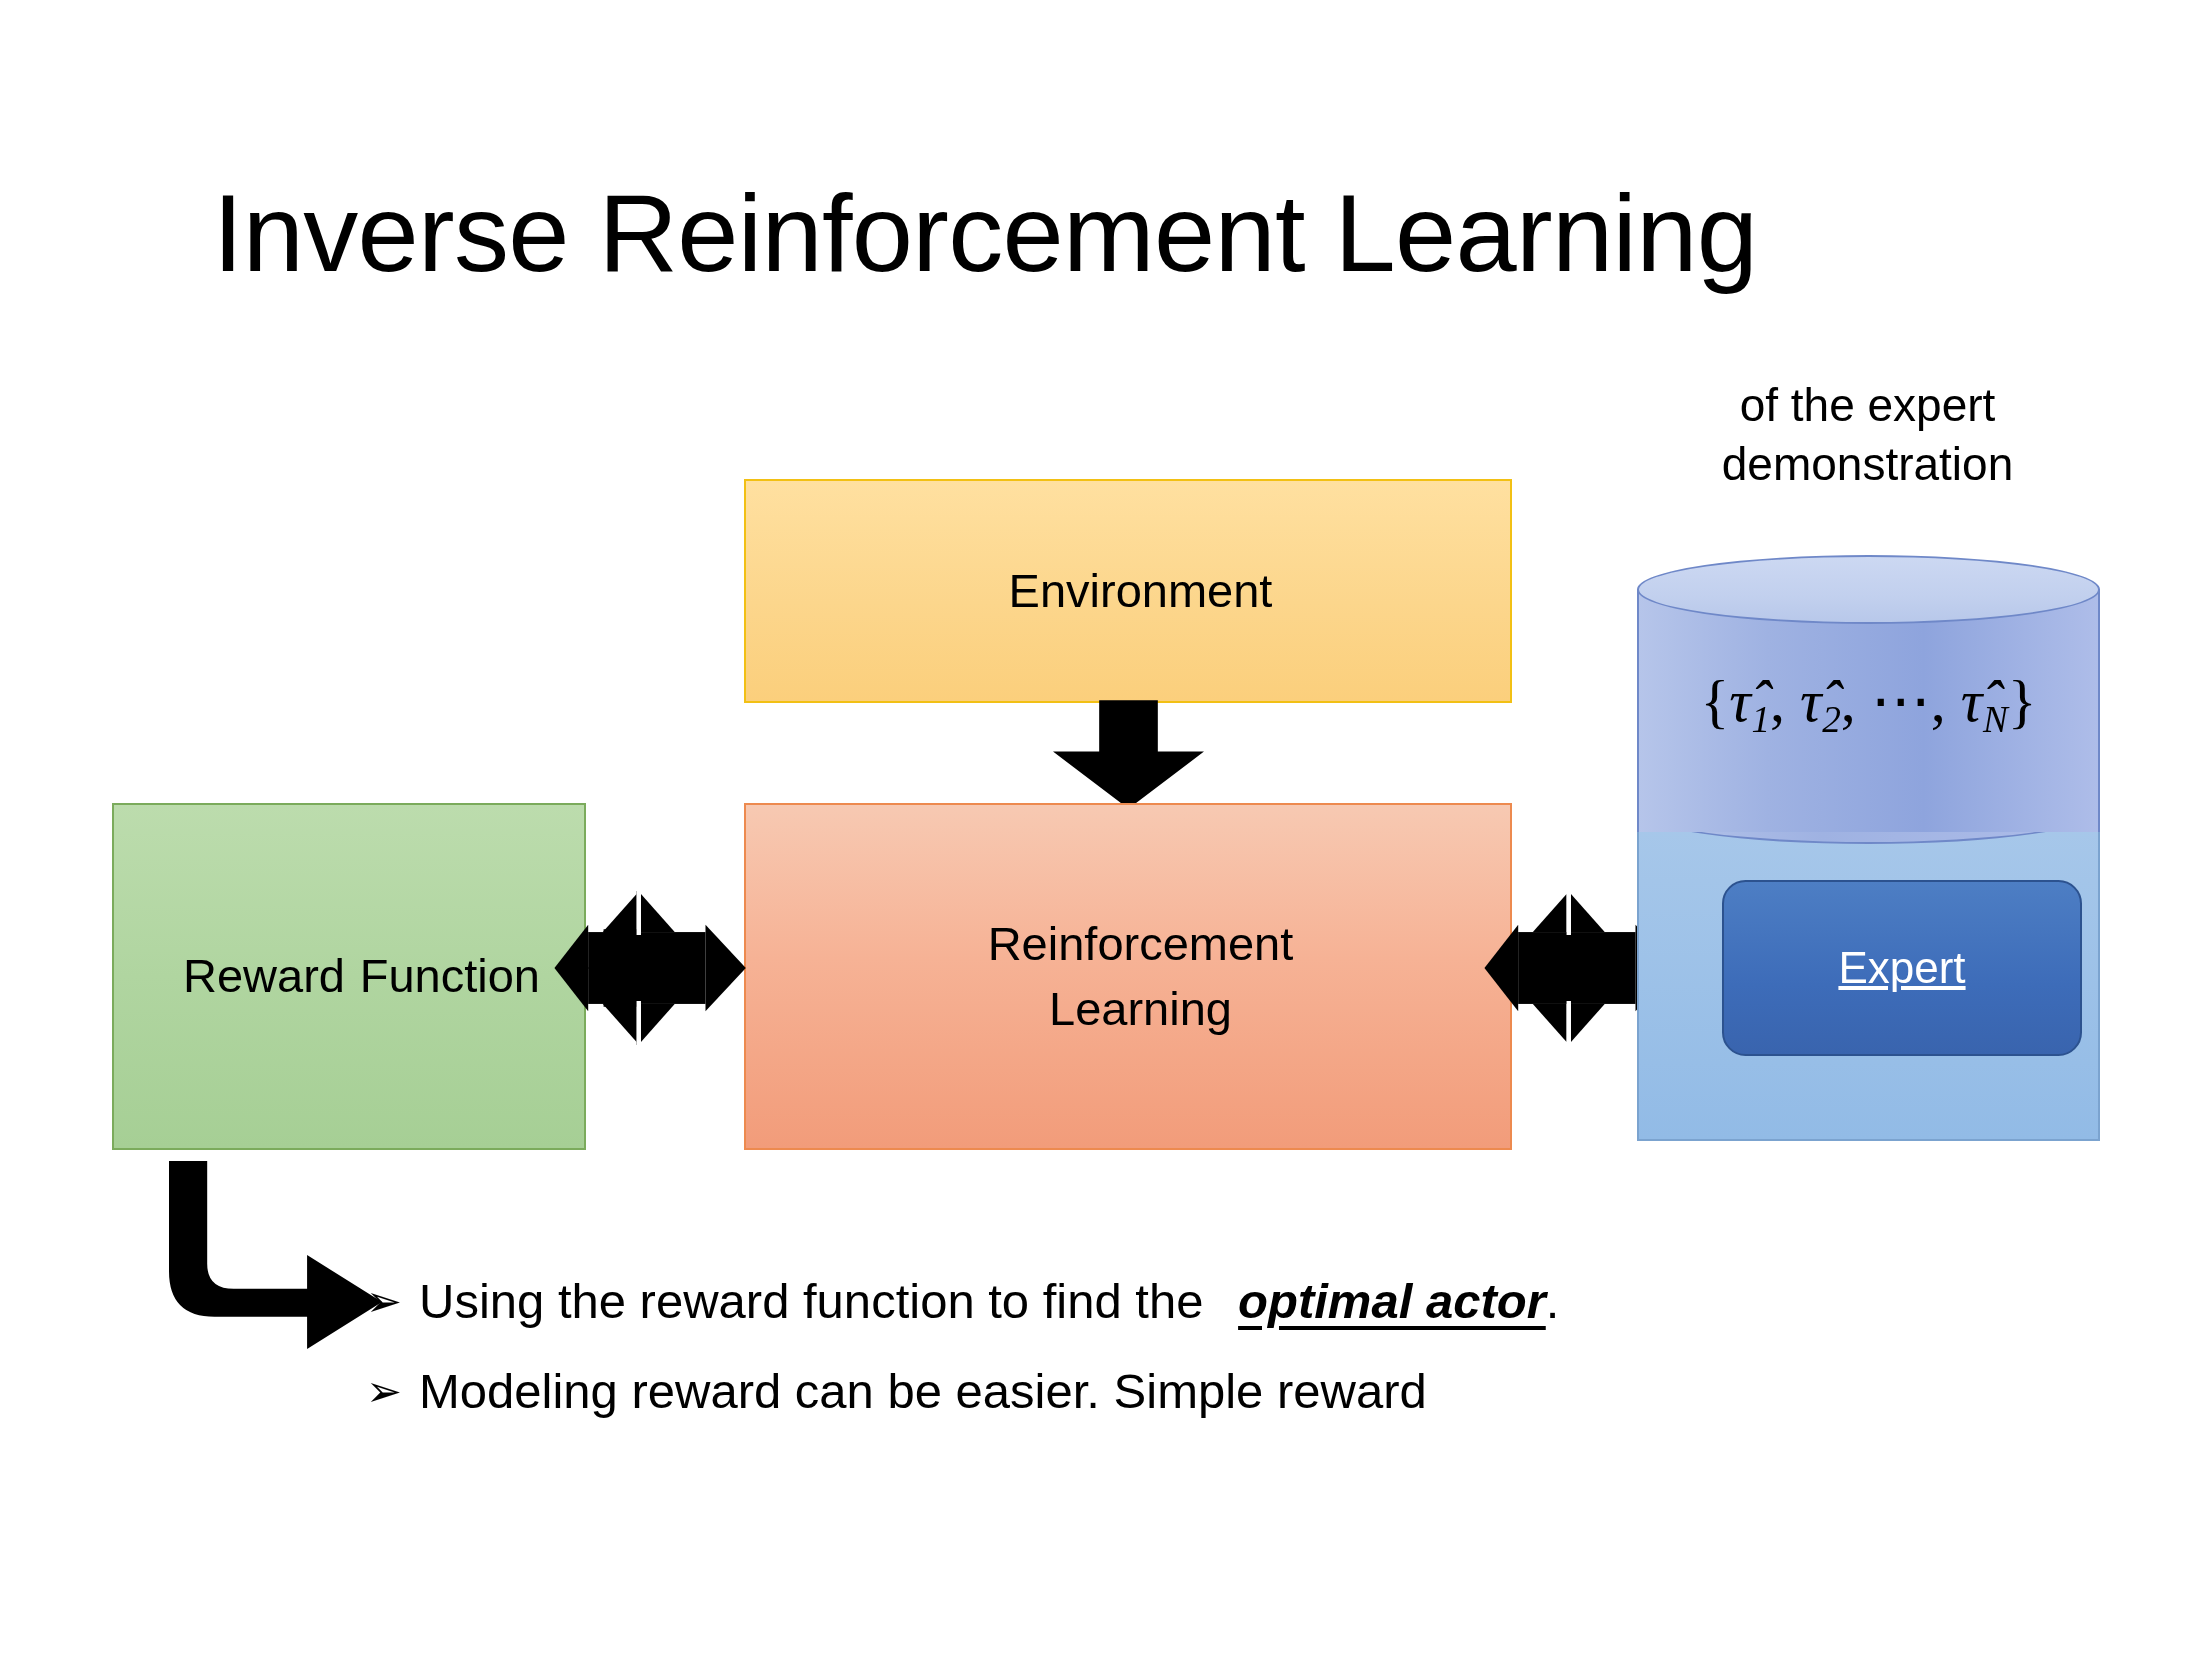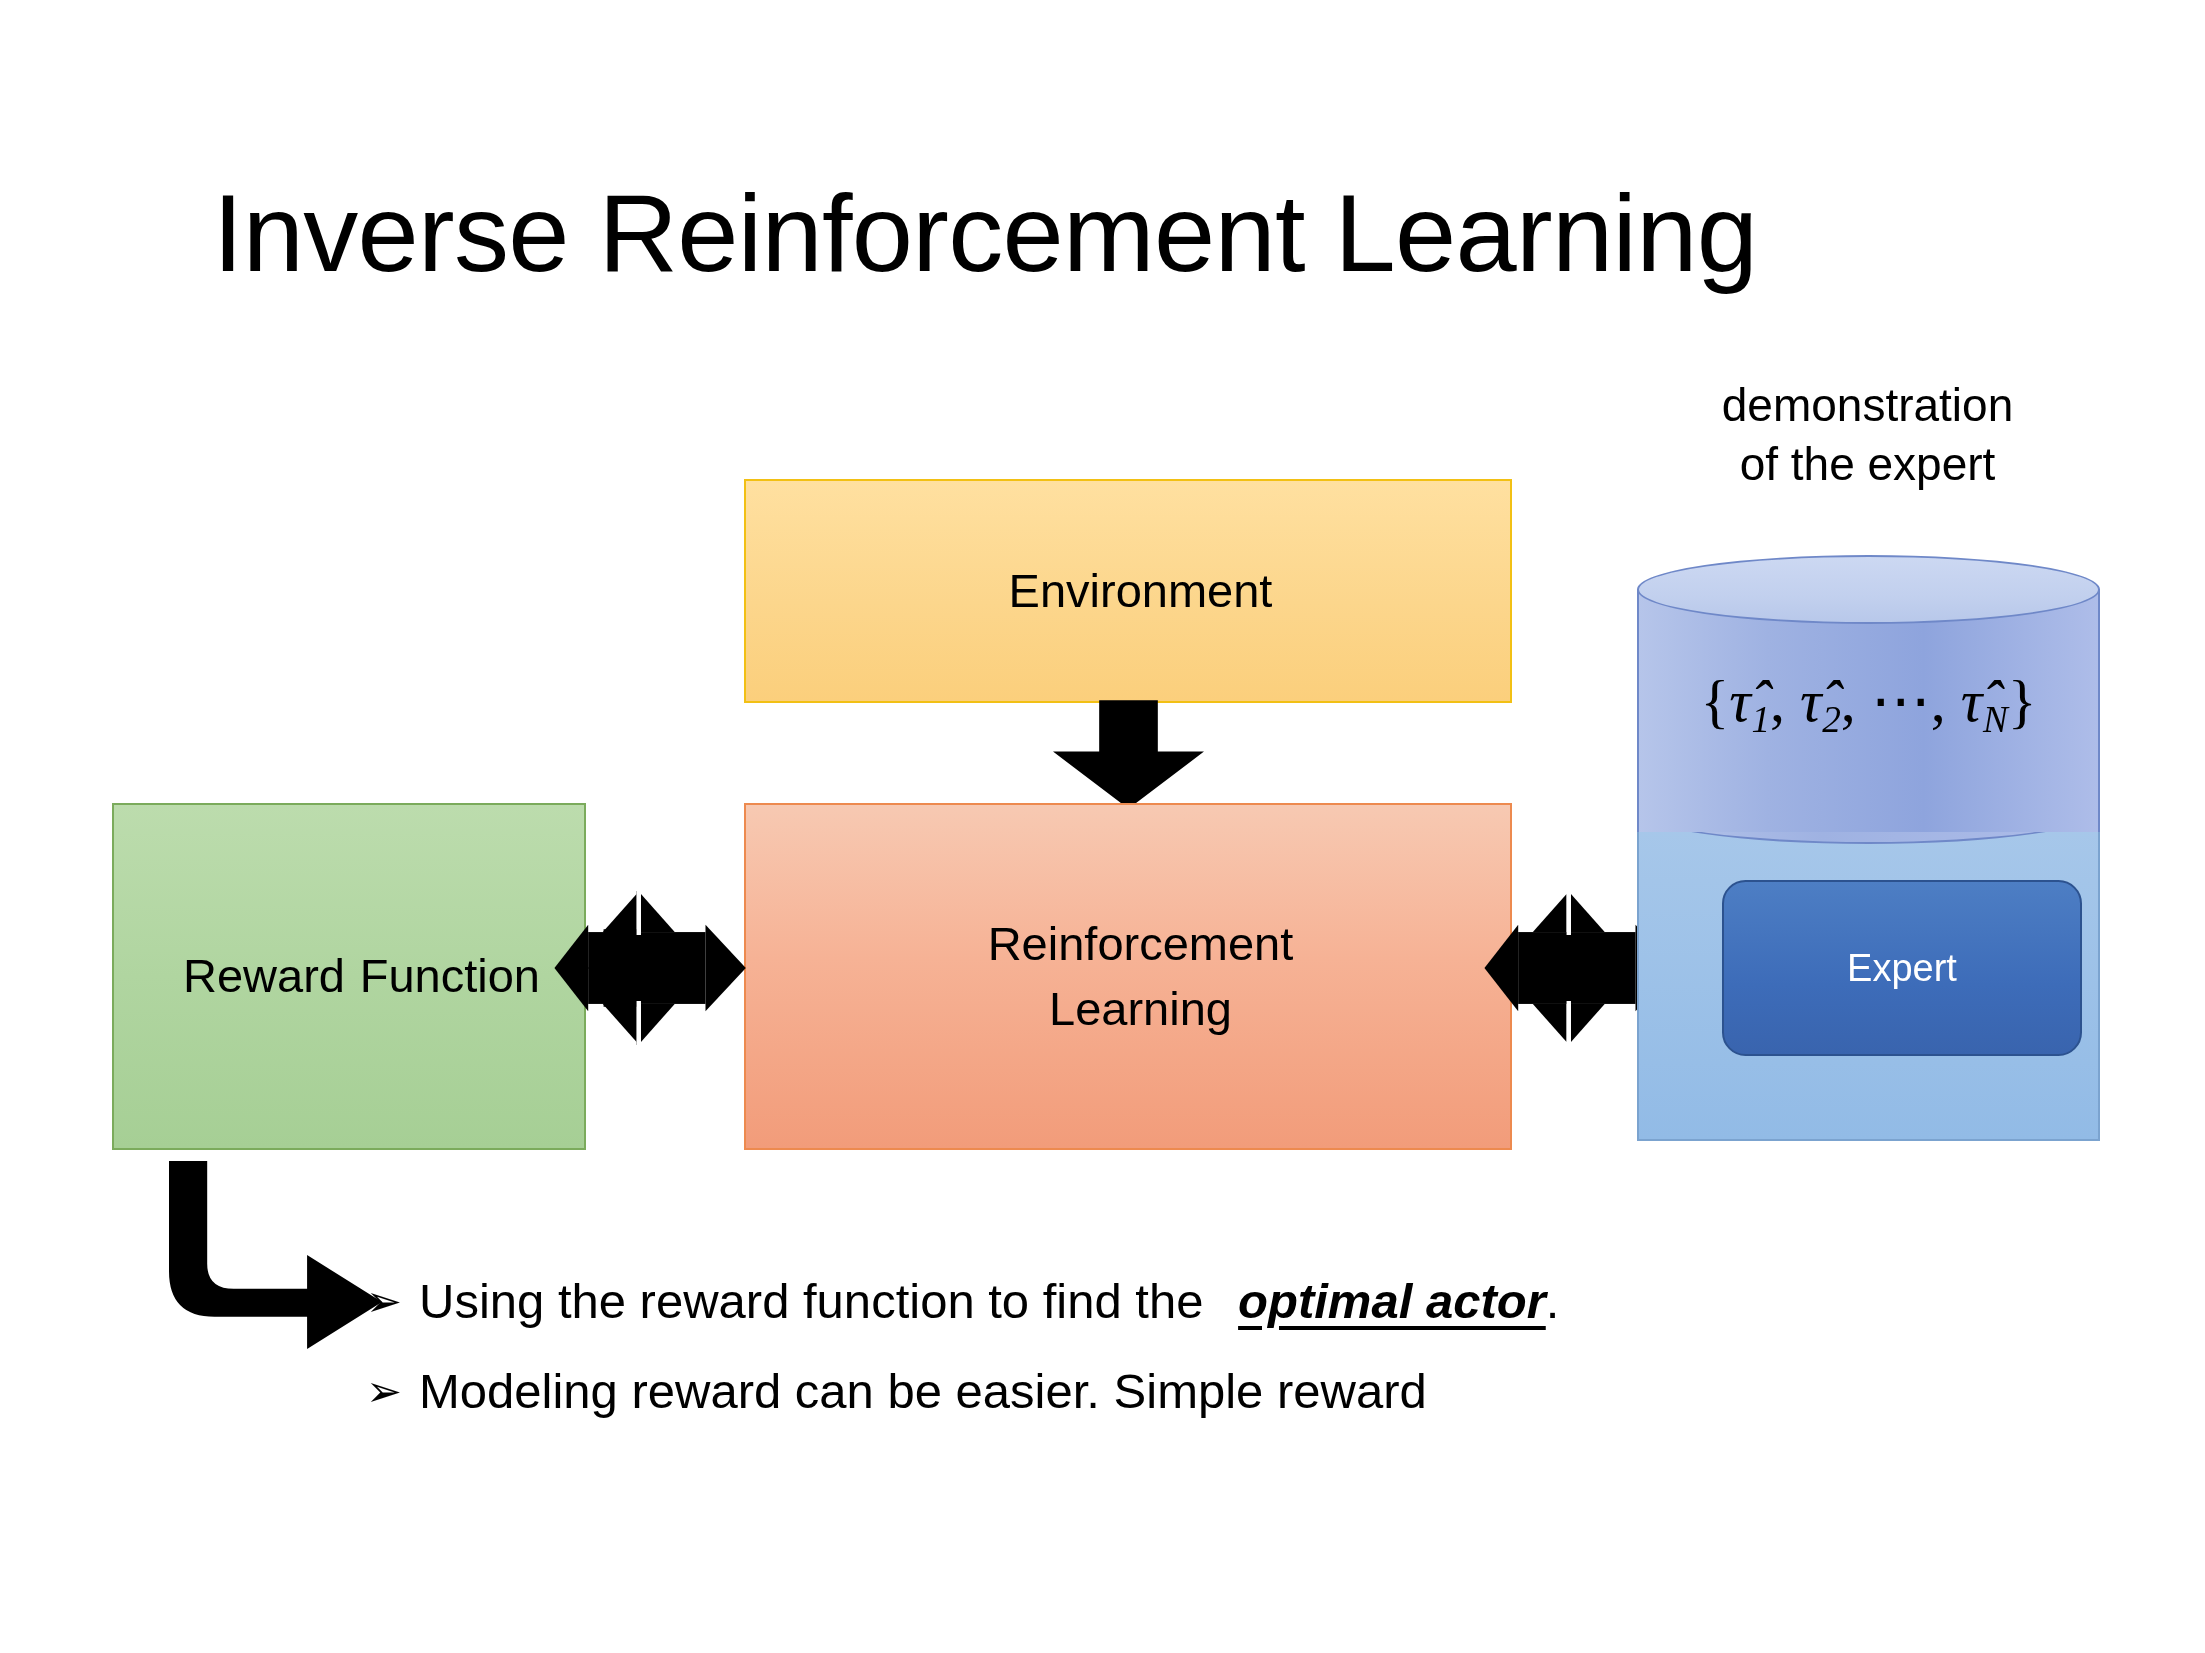--- a/index.html
+++ b/index.html
@@ -99,21 +99,22 @@
     width: 360px;
     height: 176px;
     border-radius: 23.5px;
     background: linear-gradient(to bottom, #4d7ec4 0%, #3d6cb9 60%, #3964ae 100%);
     border: 2.9px solid #2c528f;
     box-sizing: border-box;
     display: flex;
     align-items: center;
     justify-content: center;
     color: #ffffff;
-    font-size: 38px;
+    font-size: 44px;
+    text-decoration: underline;
   }
 
   
   #cylinder-wrap {
     position: absolute;
     left: 1637px;
     top: 555px;
     width: 541px;
     height: 294px;
   }
@@ -283,22 +284,22 @@
   <polygon fill="#000000" points="66,206 20,154 66,154"></polygon>
   <polygon fill="#000000" points="72,206 118,154 72,154"></polygon>
   <rect x="0" y="56" width="160" height="98" fill="#000000"></rect>
   <polygon fill="#000000" points="160,46 215,105 160,164"></polygon>
   <polygon fill="#000000" points="0,46 -46,105 0,164"></polygon>
   <rect x="66" y="0" width="6" height="60" fill="#ffffff"></rect>
   <rect x="66" y="150" width="6" height="60" fill="#ffffff"></rect>
 </svg>
 
 <div id="demo-caption">
+  <div>of the expert</div>
   <div>demonstration</div>
-  <div>of the expert</div>
 </div>
 
 <div id="expert-panel"></div>
 
 <div id="cylinder-wrap">
   <div id="cylinder-bottom"></div>
   <div id="cylinder-body"></div>
   <div id="cylinder-top"></div>
   <div id="cylinder-formula">
     <span class="mbrace">{</span><span class="mvar">τ̂</span><span class="msub">1</span><span class="mbrace">, </span><span class="mvar">τ̂</span><span class="msub">2</span><span class="mbrace">, </span><span class="mbrace">⋯</span><span class="mbrace">, </span><span class="mvar">τ̂</span><span class="msub">N</span><span class="mbrace">}</span>

